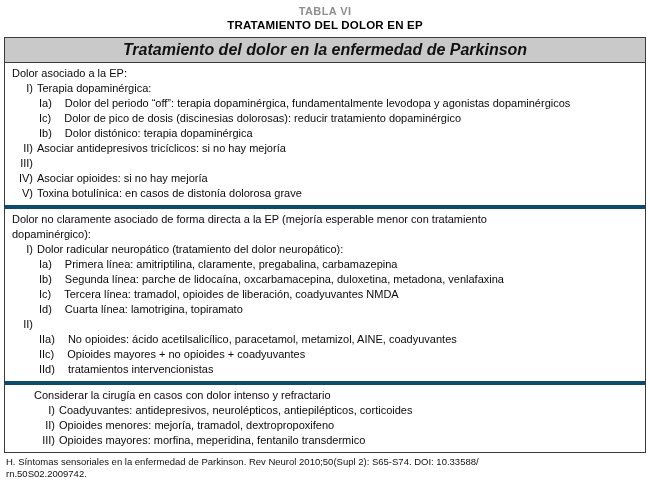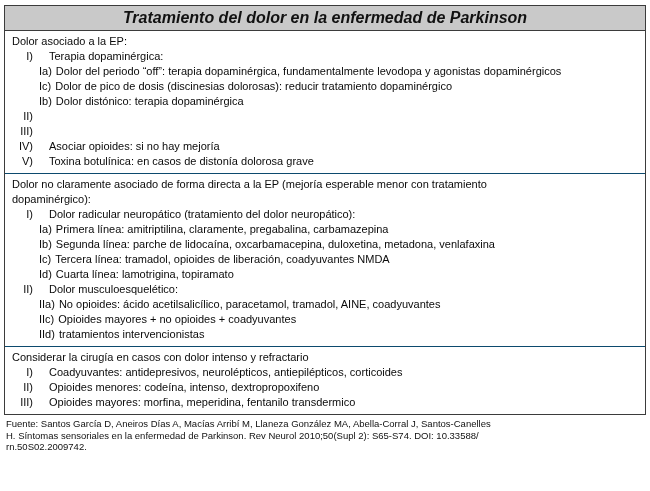--- a/index.html
+++ b/index.html
@@ -33,83 +33,86 @@
     background: #c9c9c9;
     border-bottom: 1px solid #3b3b3b;
     text-align: center;
     font-weight: bold;
     font-style: italic;
     font-size: 16px;
     padding: 3px 2px;
     color: #111;
   }
   .section {
-    border-bottom: 1px solid #0c4a6e;
+    border-bottom: 4px solid #0c4a6e;
     padding: 3px 6px 4px 7px;
     font-size: 11px;
     line-height: 15px;
   }
-  .section:last-child { border-bottom: 0; }
+  .section:last-child { border-bottom: 0; margin-left: 22px; }
 
   .line { white-space: pre-wrap; }
   .line.lvl1 { display: flex; }
   .line.lvl1 .num { flex: 0 0 21px; text-align: right; }
-  .line.lvl1 .txt { padding-left: 16px; }
+  .line.lvl1 .txt { padding-left: 4px; }
   .line.lvl2 { padding-left: 27px; }
-  .line.lvl2 .num { padding-right: 4px; }
+  .line.lvl2 .num { padding-right: 13px; }
 
   .footnote {
     font-size: 9.5px;
     line-height: 11.5px;
     margin-top: 3px;
     padding: 0 2px;
     color: #111;
   }
 </style>
 </head>
 <body>
 
 <div class="page">
 
+  <div class="caption">
+    <div class="label">TABLA VI</div>
+    <div class="title">TRATAMIENTO DEL DOLOR EN EP</div>
+  </div>
 
   <div class="table">
     <div class="thead">Tratamiento del dolor en la enfermedad de Parkinson</div>
     <div id="sections">
         <div class="section">
           <div class="line lvl0">Dolor asociado a la EP:</div>
           <div class="line lvl1"><span class="num">I)</span><span class="txt">Terapia dopaminérgica:</span></div>
           <div class="line lvl2"><span class="num">Ia)</span><span class="txt">Dolor del periodo “off”: terapia dopaminérgica, fundamentalmente levodopa y agonistas dopaminérgicos</span></div>
           <div class="line lvl2"><span class="num">Ic)</span><span class="txt">Dolor de pico de dosis (discinesias dolorosas): reducir tratamiento dopaminérgico</span></div>
           <div class="line lvl2"><span class="num">Ib)</span><span class="txt">Dolor distónico: terapia dopaminérgica</span></div>
-          <div class="line lvl1"><span class="num">II)</span></div>
+          <div class="line lvl1"><span class="num">II)</span><span class="txt">Asociar antidepresivos tricíclicos: si no hay mejoría</span></div>
           <div class="line lvl1"><span class="num">III)</span></div>
           <div class="line lvl1"><span class="num">IV)</span><span class="txt">Asociar opioides: si no hay mejoría</span></div>
           <div class="line lvl1"><span class="num">V)</span><span class="txt">Toxina botulínica: en casos de distonía dolorosa grave</span></div>
         </div>
         <div class="section">
           <div class="line lvl0">Dolor no claramente asociado de forma directa a la EP (mejoría esperable menor con tratamiento
 dopaminérgico):</div>
           <div class="line lvl1"><span class="num">I)</span><span class="txt">Dolor radicular neuropático (tratamiento del dolor neuropático):</span></div>
           <div class="line lvl2"><span class="num">Ia)</span><span class="txt">Primera línea: amitriptilina, claramente, pregabalina, carbamazepina</span></div>
           <div class="line lvl2"><span class="num">Ib)</span><span class="txt">Segunda línea: parche de lidocaína, oxcarbamacepina, duloxetina, metadona, venlafaxina</span></div>
           <div class="line lvl2"><span class="num">Ic)</span><span class="txt">Tercera línea: tramadol, opioides de liberación, coadyuvantes NMDA</span></div>
           <div class="line lvl2"><span class="num">Id)</span><span class="txt">Cuarta línea: lamotrigina, topiramato</span></div>
-          <div class="line lvl1"><span class="num">II)</span><span class="txt">Dolor musculoesquelético:</span></div>
-          <div class="line lvl2"><span class="num">IIa)</span><span class="txt">No opioides: ácido acetilsalicílico, paracetamol, tramadol, AINE, coadyuvantes</span></div>
+          <div class="line lvl1"><span class="num">II)</span></div>
+          <div class="line lvl2"><span class="num">IIa)</span><span class="txt">No opioides: ácido acetilsalicílico, paracetamol, metamizol, AINE, coadyuvantes</span></div>
           <div class="line lvl2"><span class="num">IIc)</span><span class="txt">Opioides mayores + no opioides + coadyuvantes</span></div>
           <div class="line lvl2"><span class="num">IId)</span><span class="txt">tratamientos intervencionistas</span></div>
         </div>
         <div class="section">
           <div class="line lvl0">Considerar la cirugía en casos con dolor intenso y refractario</div>
           <div class="line lvl1"><span class="num">I)</span><span class="txt">Coadyuvantes: antidepresivos, neurolépticos, antiepilépticos, corticoides</span></div>
-          <div class="line lvl1"><span class="num">II)</span><span class="txt">Opioides menores: codeína, intenso, dextropropoxifeno</span></div>
+          <div class="line lvl1"><span class="num">II)</span><span class="txt">Opioides menores: mejoría, tramadol, dextropropoxifeno</span></div>
           <div class="line lvl1"><span class="num">III)</span><span class="txt">Opioides mayores: morfina, meperidina, fentanilo transdermico</span></div>
         </div>
       </div>
   </div>
 
   <div class="footnote" id="footer">
-      <div>Fuente: Santos García D, Aneiros Días A, Macías Arribí M, Llaneza González MA, Abella-Corral J, Santos-Canelles</div>
       <div>H. Síntomas sensoriales en la enfermedad de Parkinson. Rev Neurol 2010;50(Supl 2): S65-S74. DOI: 10.33588/</div>
       <div>rn.50S02.2009742.</div>
     </div>
 
 </div>
 
 </body></html>

